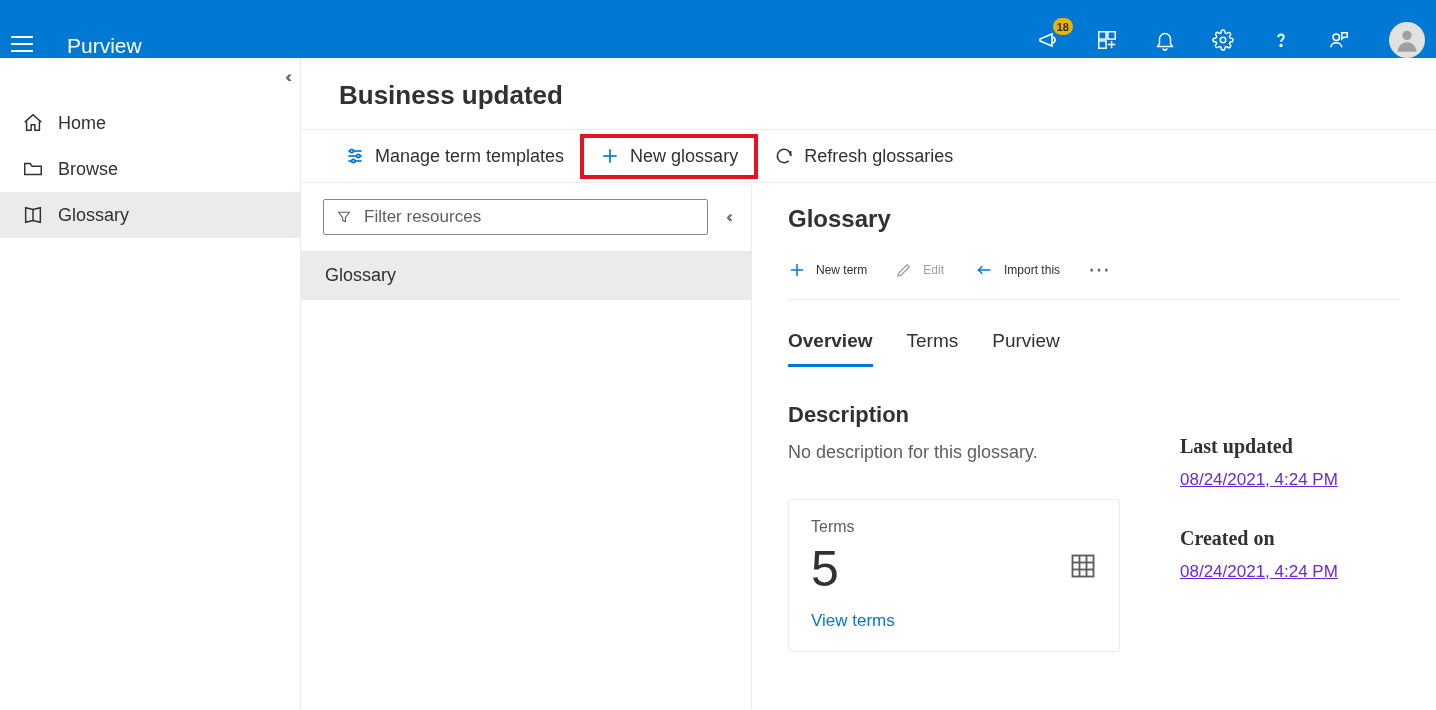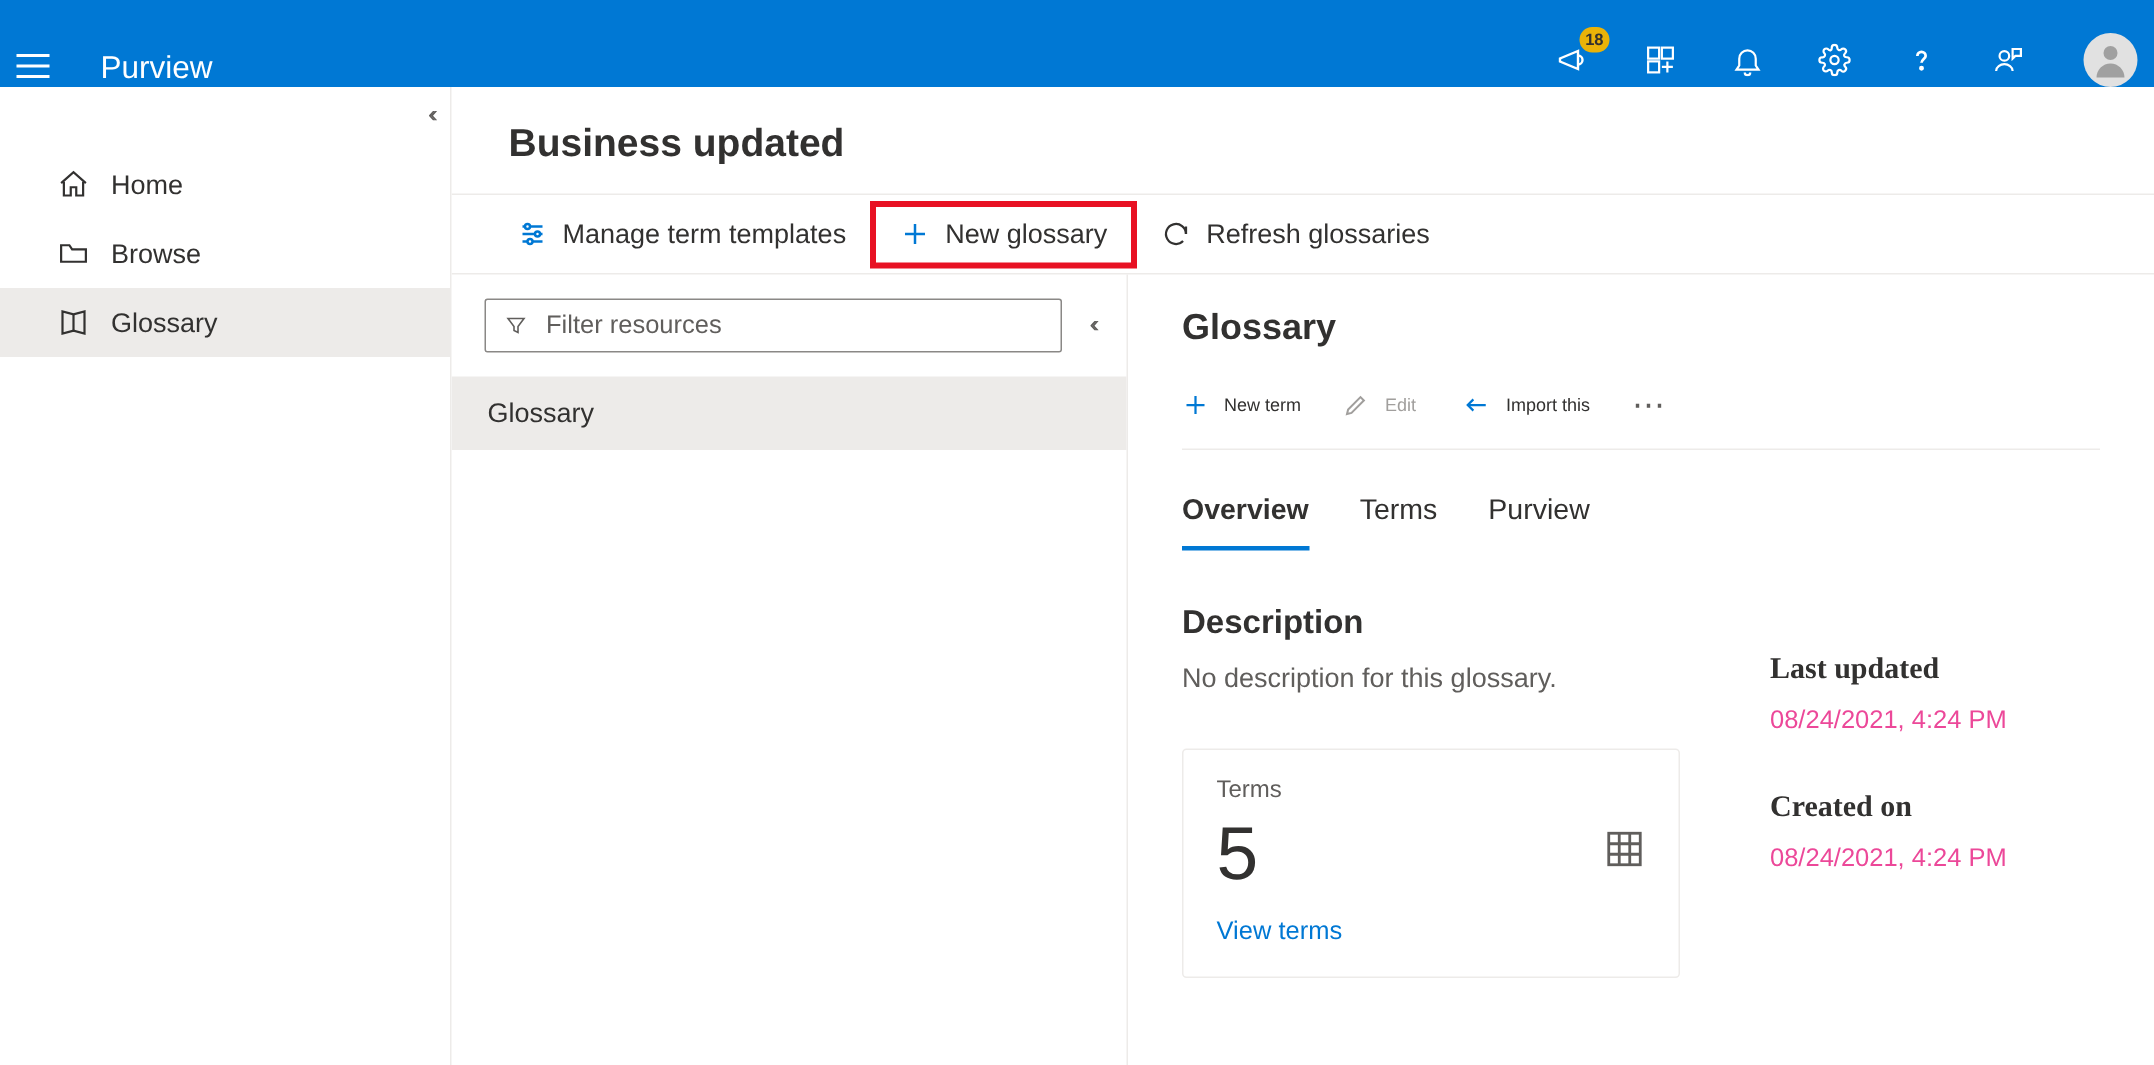--- a/index.html
+++ b/index.html
@@ -20,21 +20,21 @@
     .badge { position: absolute; top: -8px; right: -10px; background: #eab308; color: #323130; font-size: 11px; font-weight: 600; border-radius: 9px; min-width: 20px; height: 17px; display:flex; align-items:center; justify-content:center; padding: 0 4px; }
     .avatar { width: 36px; height: 36px; border-radius: 50%; background: #e1e1e1; display:flex; align-items:center; justify-content:center; margin-left: 6px;}
     .avatar svg { fill: #a0a0a0; }
 
     
     .body { display: flex; height: calc(710px - 58px); }
 
     .sidebar { width: 334px; border-right: 1px solid #edebe9; background: #ffffff; position: relative; }
     .collapse-left { position:absolute; top: 10px; right: 12px; font-size: 16px; color: #605e5c; cursor:pointer; letter-spacing:-4px; }
     .nav { margin-top: 42px; }
-    .nav-item { display:flex; align-items:center; gap: 14px; padding: 12px 38px; font-size: 18px; cursor:pointer; }
+    .nav-item { display:flex; align-items:center; gap: 14px; padding: 12px 22px; font-size: 18px; cursor:pointer; }
     .nav-item.active { background: #edebe9; }
     .nav-item svg { flex:0 0 auto; }
 
     .main { flex: 1; display:flex; flex-direction:column; }
     .page-title { font-size: 26px; font-weight:600; padding: 22px 38px 18px; }
 
     .toolbar { display:flex; align-items:center; border-top:1px solid #edebe9; border-bottom:1px solid #edebe9; height:54px; padding: 0 28px; }
     .tool-btn { display:flex; align-items:center; gap:10px; padding: 8px 16px; font-size:18px; cursor:pointer; color:#323130; }
     .tool-btn svg { color:#0078D4; }
     .tool-btn.refresh svg { color:#323130; }
@@ -70,21 +70,21 @@
 
     .terms-card { border:1px solid #edebe9; border-radius:3px; padding: 18px 22px 20px; width: 332px; position:relative; }
     .terms-card .label { color:#605e5c; font-size:16px; margin-bottom:6px; }
     .terms-card .count { font-size:50px; font-weight:400; line-height:1.1; margin-bottom:14px; }
     .terms-card .grid-icon { position:absolute; right:22px; top:52px; color:#605e5c; }
     .terms-card .link { color:#0078D4; font-size:17px; cursor:pointer; }
 
     .ov-right { width:220px; }
     .meta-block { margin-bottom: 34px; }
     .meta-block .mh { font-size:20px; font-weight:600; margin-bottom:10px;font-family:Liberation Serif, serif; }
-    .meta-block .mv { font-size:17px; color:#ec4899; line-height:1.45; }
+    .meta-block .mv { font-size:17px; color:#6d28d9; line-height:1.45;text-decoration:underline; }
   </style>
 </head>
 <body>
 
 <div class="header">
   <div class="hamburger">
     <span></span>
       <span></span>
       <span></span>
   </div>

